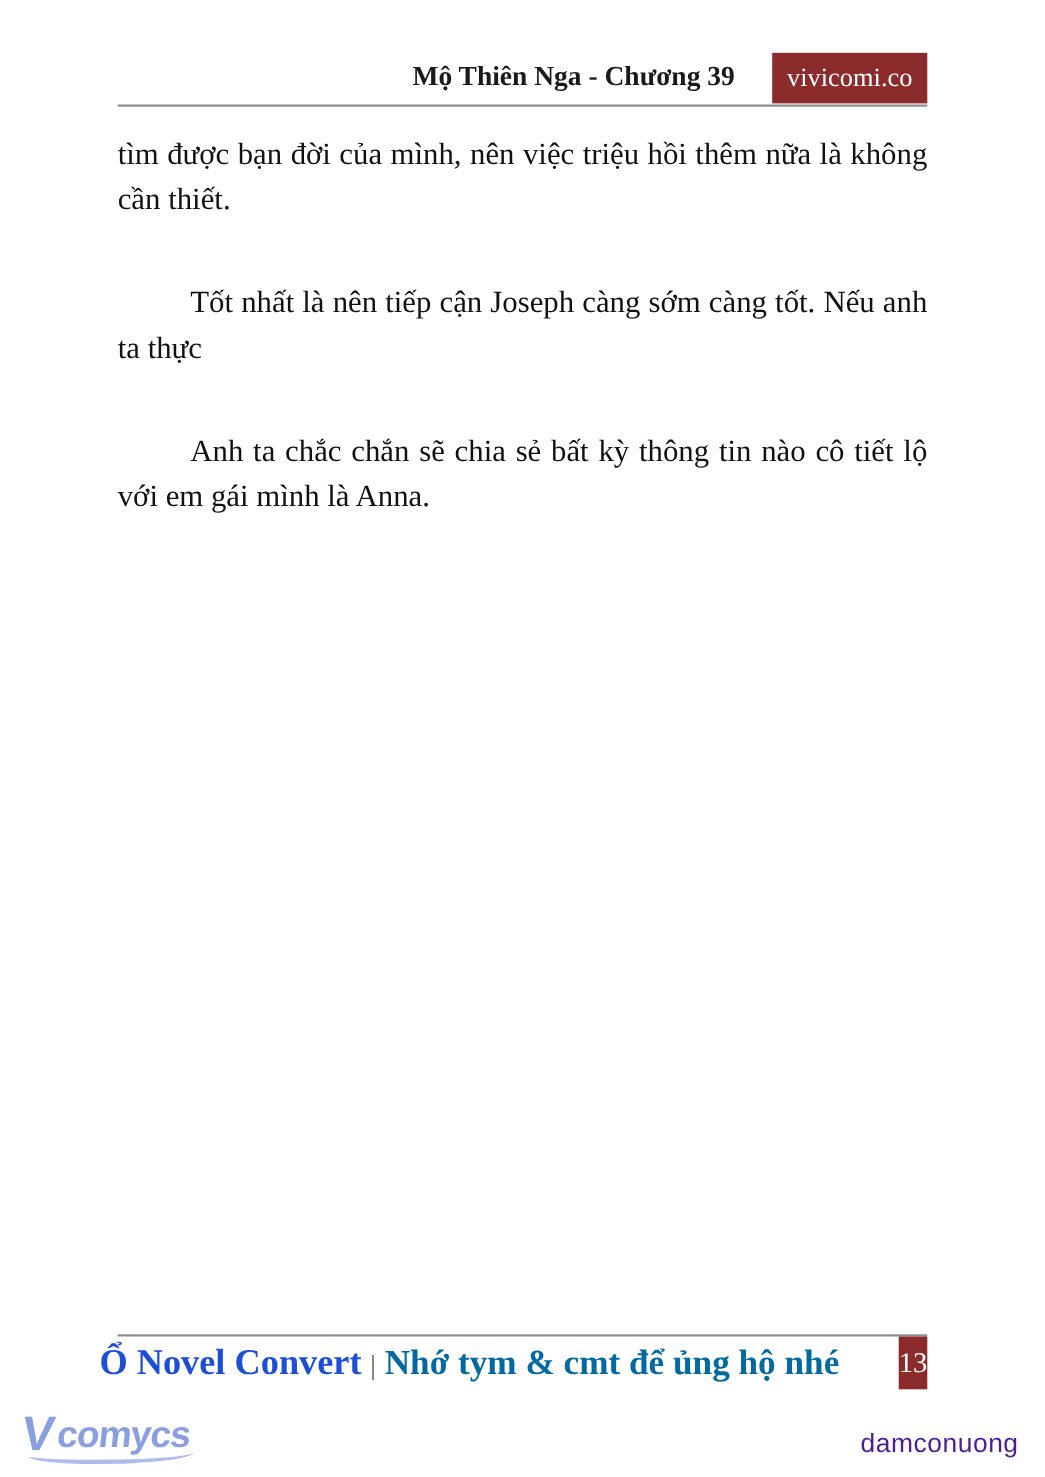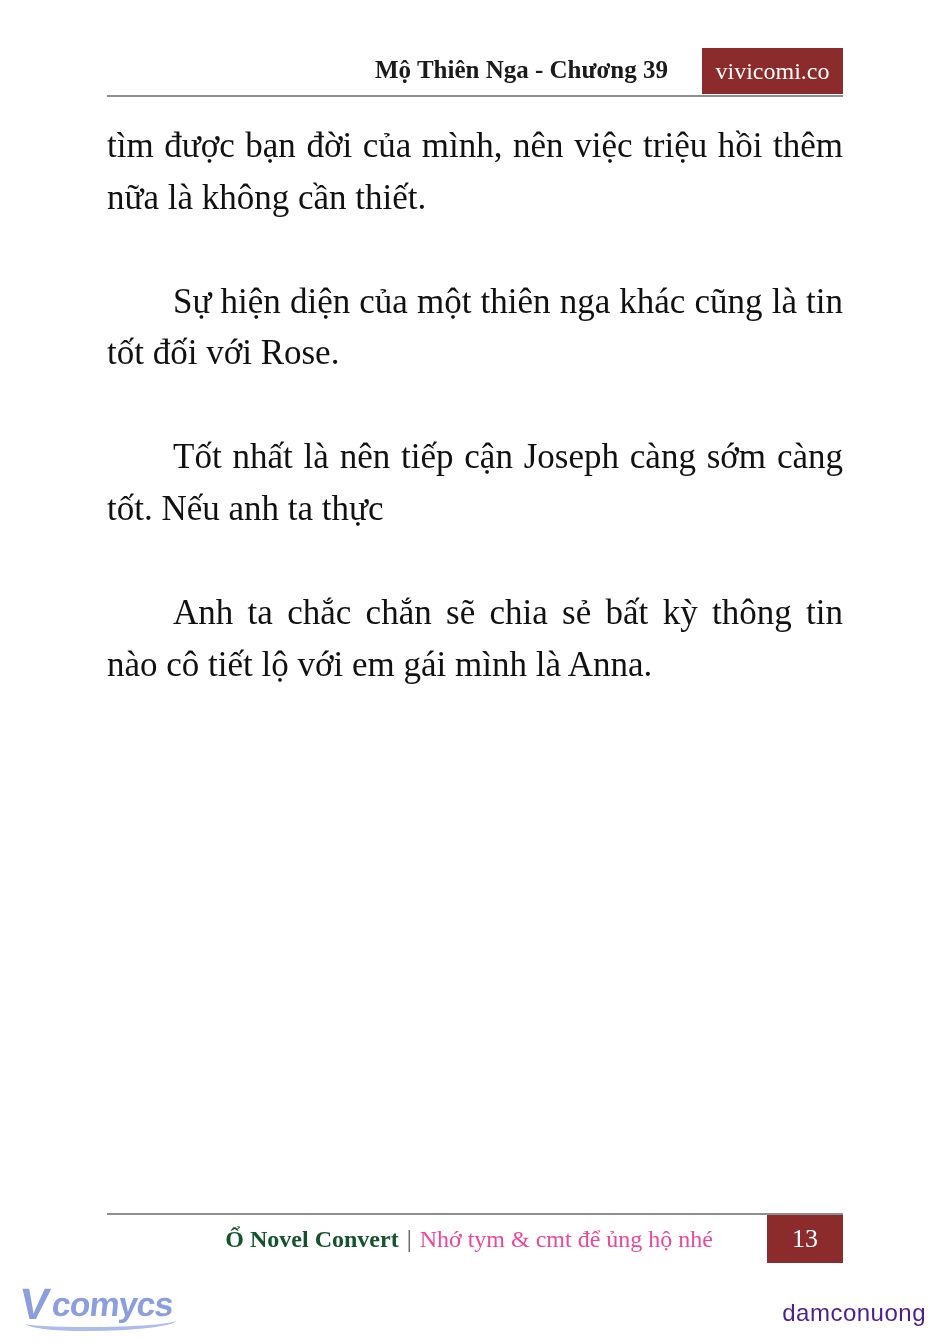--- a/index.html
+++ b/index.html
@@ -67,21 +67,21 @@
   }
 
   
   .content {
     position: absolute;
     left: 107px;
     top: 120px;
     width: 736px;
   }
   .para {
-    font-size: 35px;
+    font-size: 28px;
     line-height: 1.48;
     color: #111111;
     text-align: justify;
     text-justify: inter-word;
     margin: 0 0 52px 0;
     font-family: "Liberation Serif", serif;
   }
   .para.indent {
     text-indent: 66px;
   }
@@ -115,35 +115,36 @@
     align-items: center;
     justify-content: flex-end;
   }
   .footer-text {
     display: flex;
     align-items: baseline;
     gap: 8px;
     margin-right: 14px;
   }
   .footer-brand {
-    font-size: 24px;
-    font-weight: bold;
-    color: #14532d;
+    font-size: 33px;
+    font-weight: bold;
+    color: #1d4ed8;
     font-family: "Liberation Serif", serif;
     white-space: nowrap;
   }
   .footer-sep {
     font-size: 25px;
     color: #555555;
   }
   .footer-note {
-    font-size: 24px;
-    color: #ec4899;
+    font-size: 32px;
+    color: #0369a1;
     font-family: "Liberation Serif", serif;
     white-space: nowrap;
+    font-weight: bold;
   }
   .page-number {
     width: 76px;
     height: 48px;
     background: #8b2b2b;
     color: #ffffff;
     font-size: 26px;
     display: flex;
     align-items: center;
     justify-content: center;
@@ -207,21 +208,20 @@
 <div class="page">
 
   <div class="header">
     <div class="header-title">Mộ Thiên Nga - Chương 39</div>
     <div class="header-badge">vivicomi.co</div>
     <div class="header-rule"></div>
   </div>
 
   <div class="content">
     <p class="para">tìm được bạn đời của mình, nên việc triệu hồi thêm nữa là không cần thiết.</p>
-    <p class="para indent">Sự hiện diện của một thiên nga khác cũng là tin tốt đối với Rose.</p>
     <p class="para indent">Tốt nhất là nên tiếp cận Joseph càng sớm càng tốt. Nếu anh ta thực</p>
     <p class="para indent">Anh ta chắc chắn sẽ chia sẻ bất kỳ thông tin nào cô tiết lộ với em gái mình là Anna.</p>
   </div>
 
   <div class="footer">
     <div class="footer-rule"></div>
     <div class="footer-inner">
       <div class="footer-text">
         <span class="footer-brand">Ổ Novel Convert</span>
         <span class="footer-sep">|</span>

